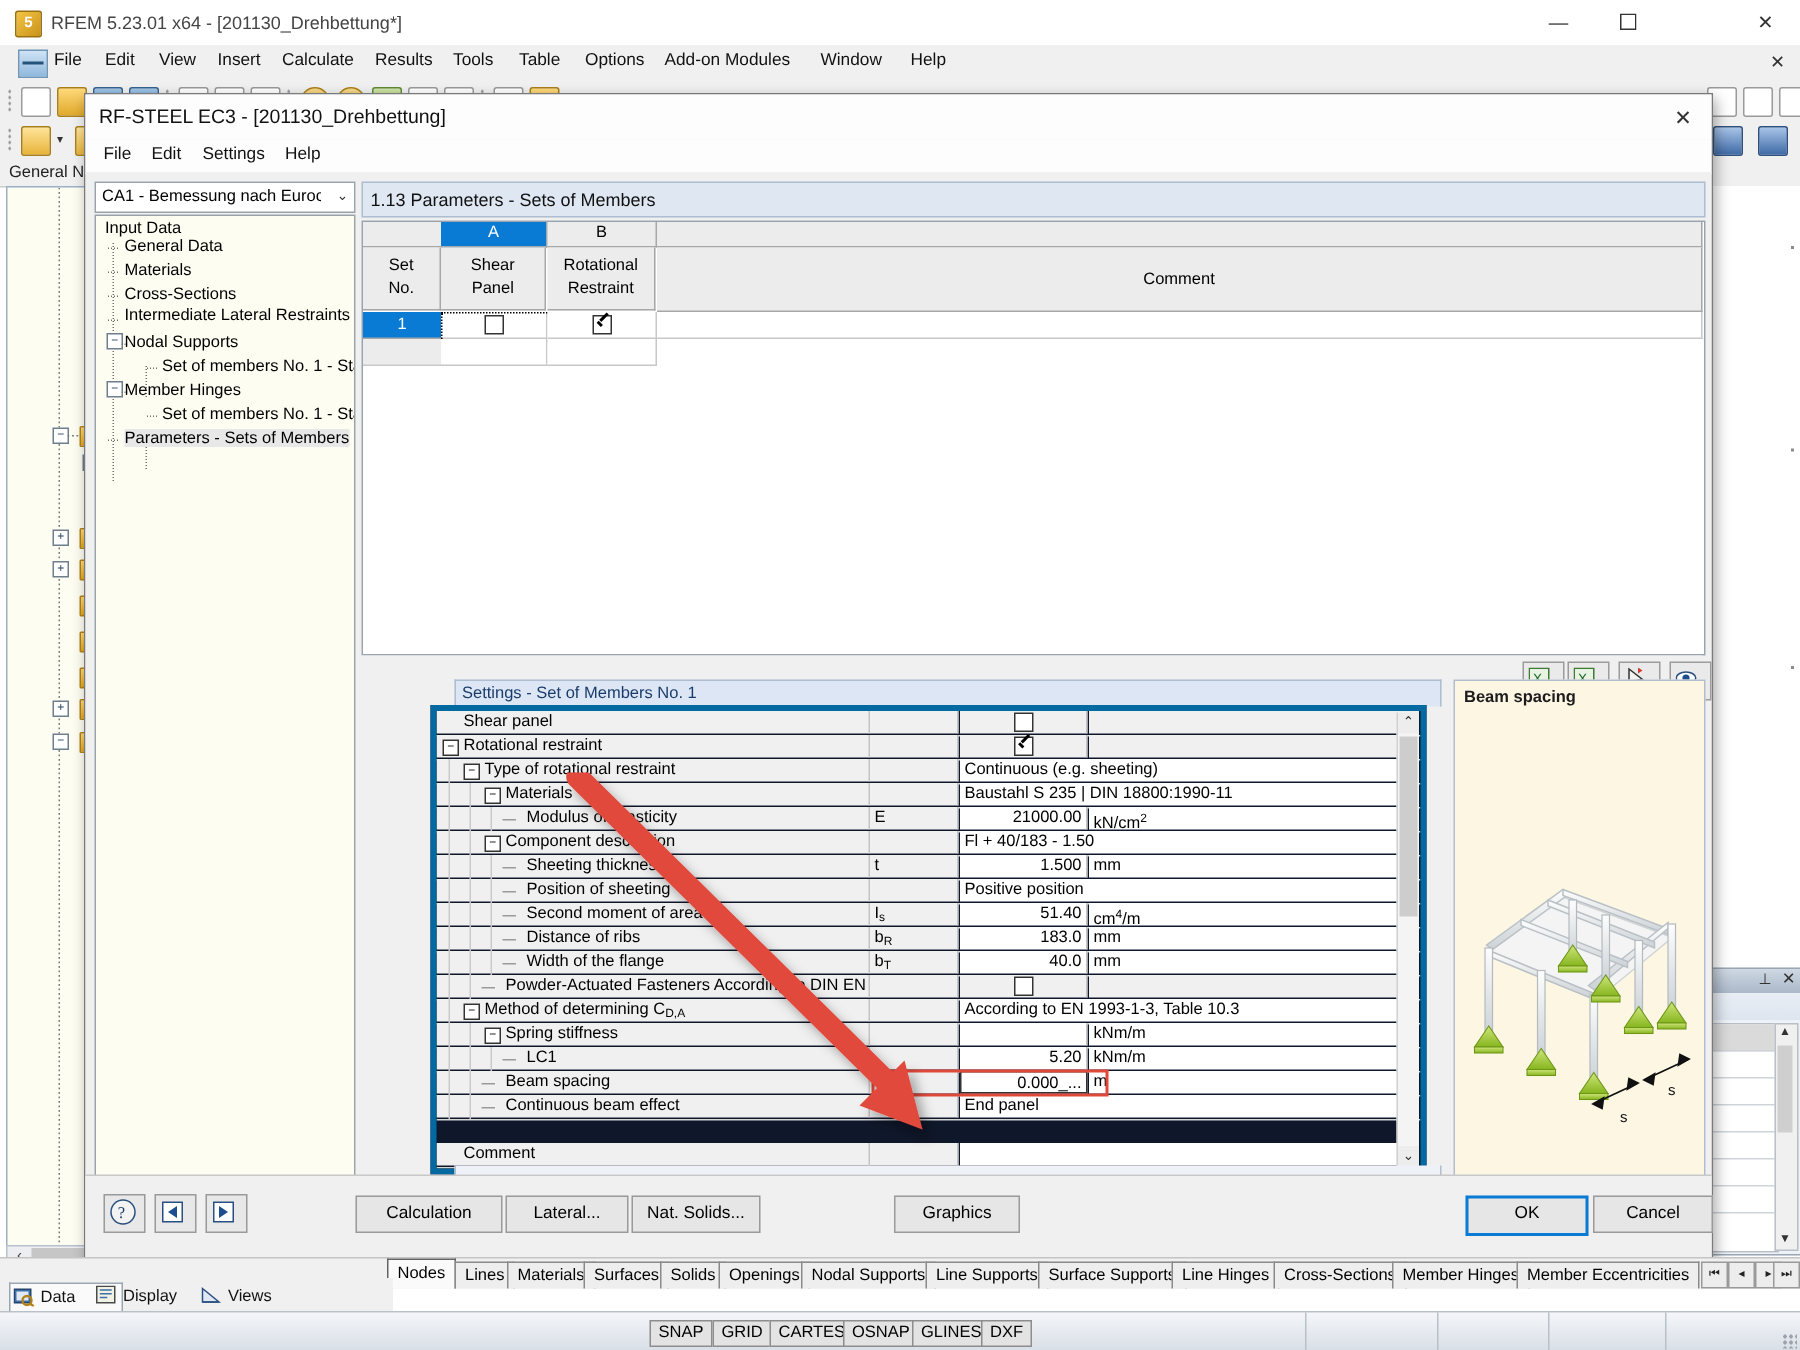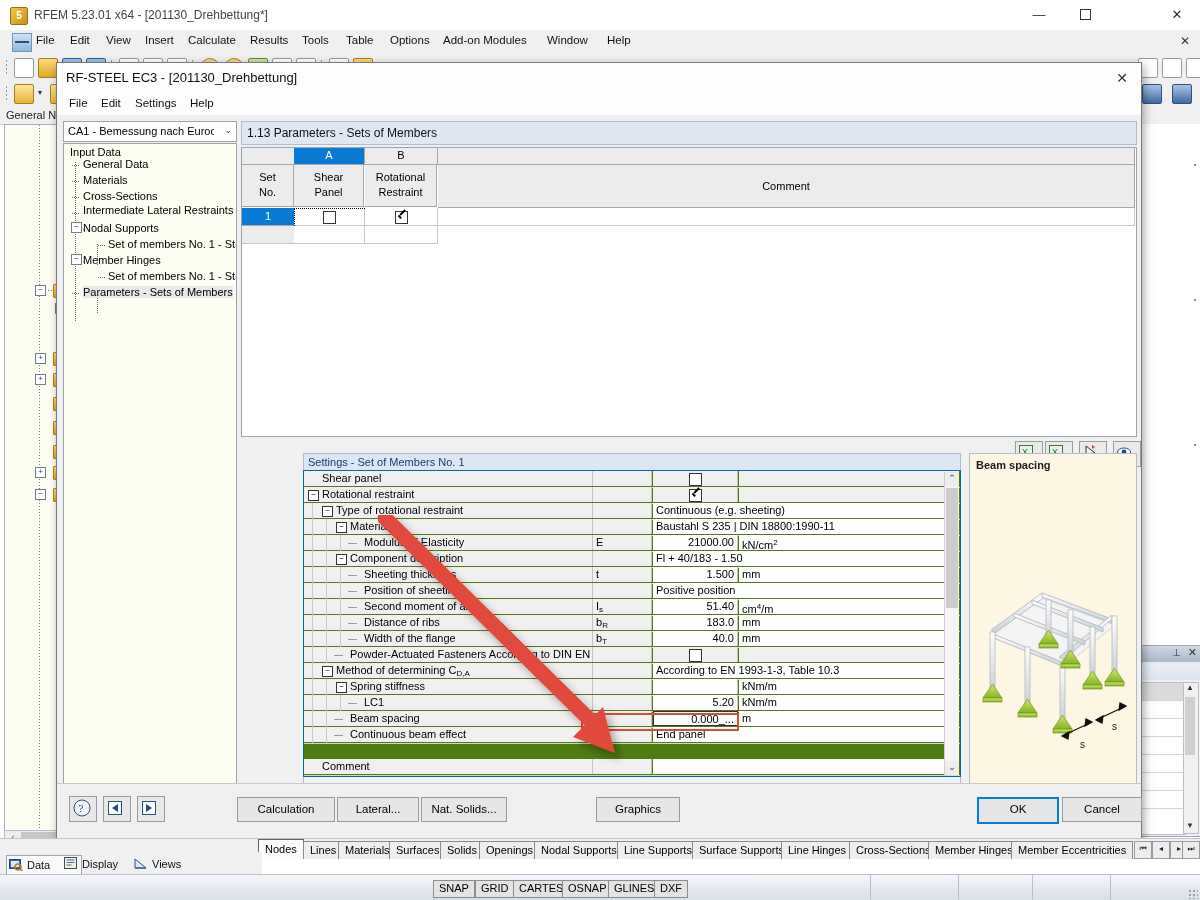--- a/index.html
+++ b/index.html
@@ -237,22 +237,22 @@
 
   
   .settings-head{
     position:absolute;left:246px;top:338px;width:656px;height:17px;
     background:#dce6f4;border:1px solid #aebdd0;border-bottom:none;
     font-size:11px;color:#1a3c6b;
   }
   .settings-head span{position:absolute;left:4px;top:2px;}
 
   .settings-box{
-    position:absolute;left:246px;top:355px;width:656px;height:305px;
-    background:#4d7c0f;border:1px solid #0369a1;overflow:hidden;
+    position:absolute;left:230px;top:355px;width:656px;height:305px;
+    background:#0f172a;border:4px solid #0369a1;overflow:hidden;
   }
   .srow{position:absolute;left:0;width:656px;height:16px;border-bottom:1px solid #d6d6d6;}
   .srow .lab{position:absolute;left:0;top:0;width:288px;height:15px;background:#f0f0f0;
     border-right:1px solid #c4c4c4;font-size:11px;line-height:15px;color:#000;}
   .srow .sym{position:absolute;left:289px;top:0;width:59px;height:15px;background:#f0f0f0;
     border-right:1px solid #c4c4c4;font-size:11px;line-height:15px;color:#000;padding-left:3px;box-sizing:border-box;}
   .srow .val{position:absolute;left:349px;top:0;width:85px;height:15px;background:#fff;
     border-right:1px solid #c4c4c4;font-size:11px;line-height:15px;color:#000;text-align:right;padding-right:3px;box-sizing:border-box;}
   .srow .val.wide{width:300px;text-align:left;padding-left:3px;padding-right:0;}
   .srow .val.center{text-align:center;padding-right:0;}

